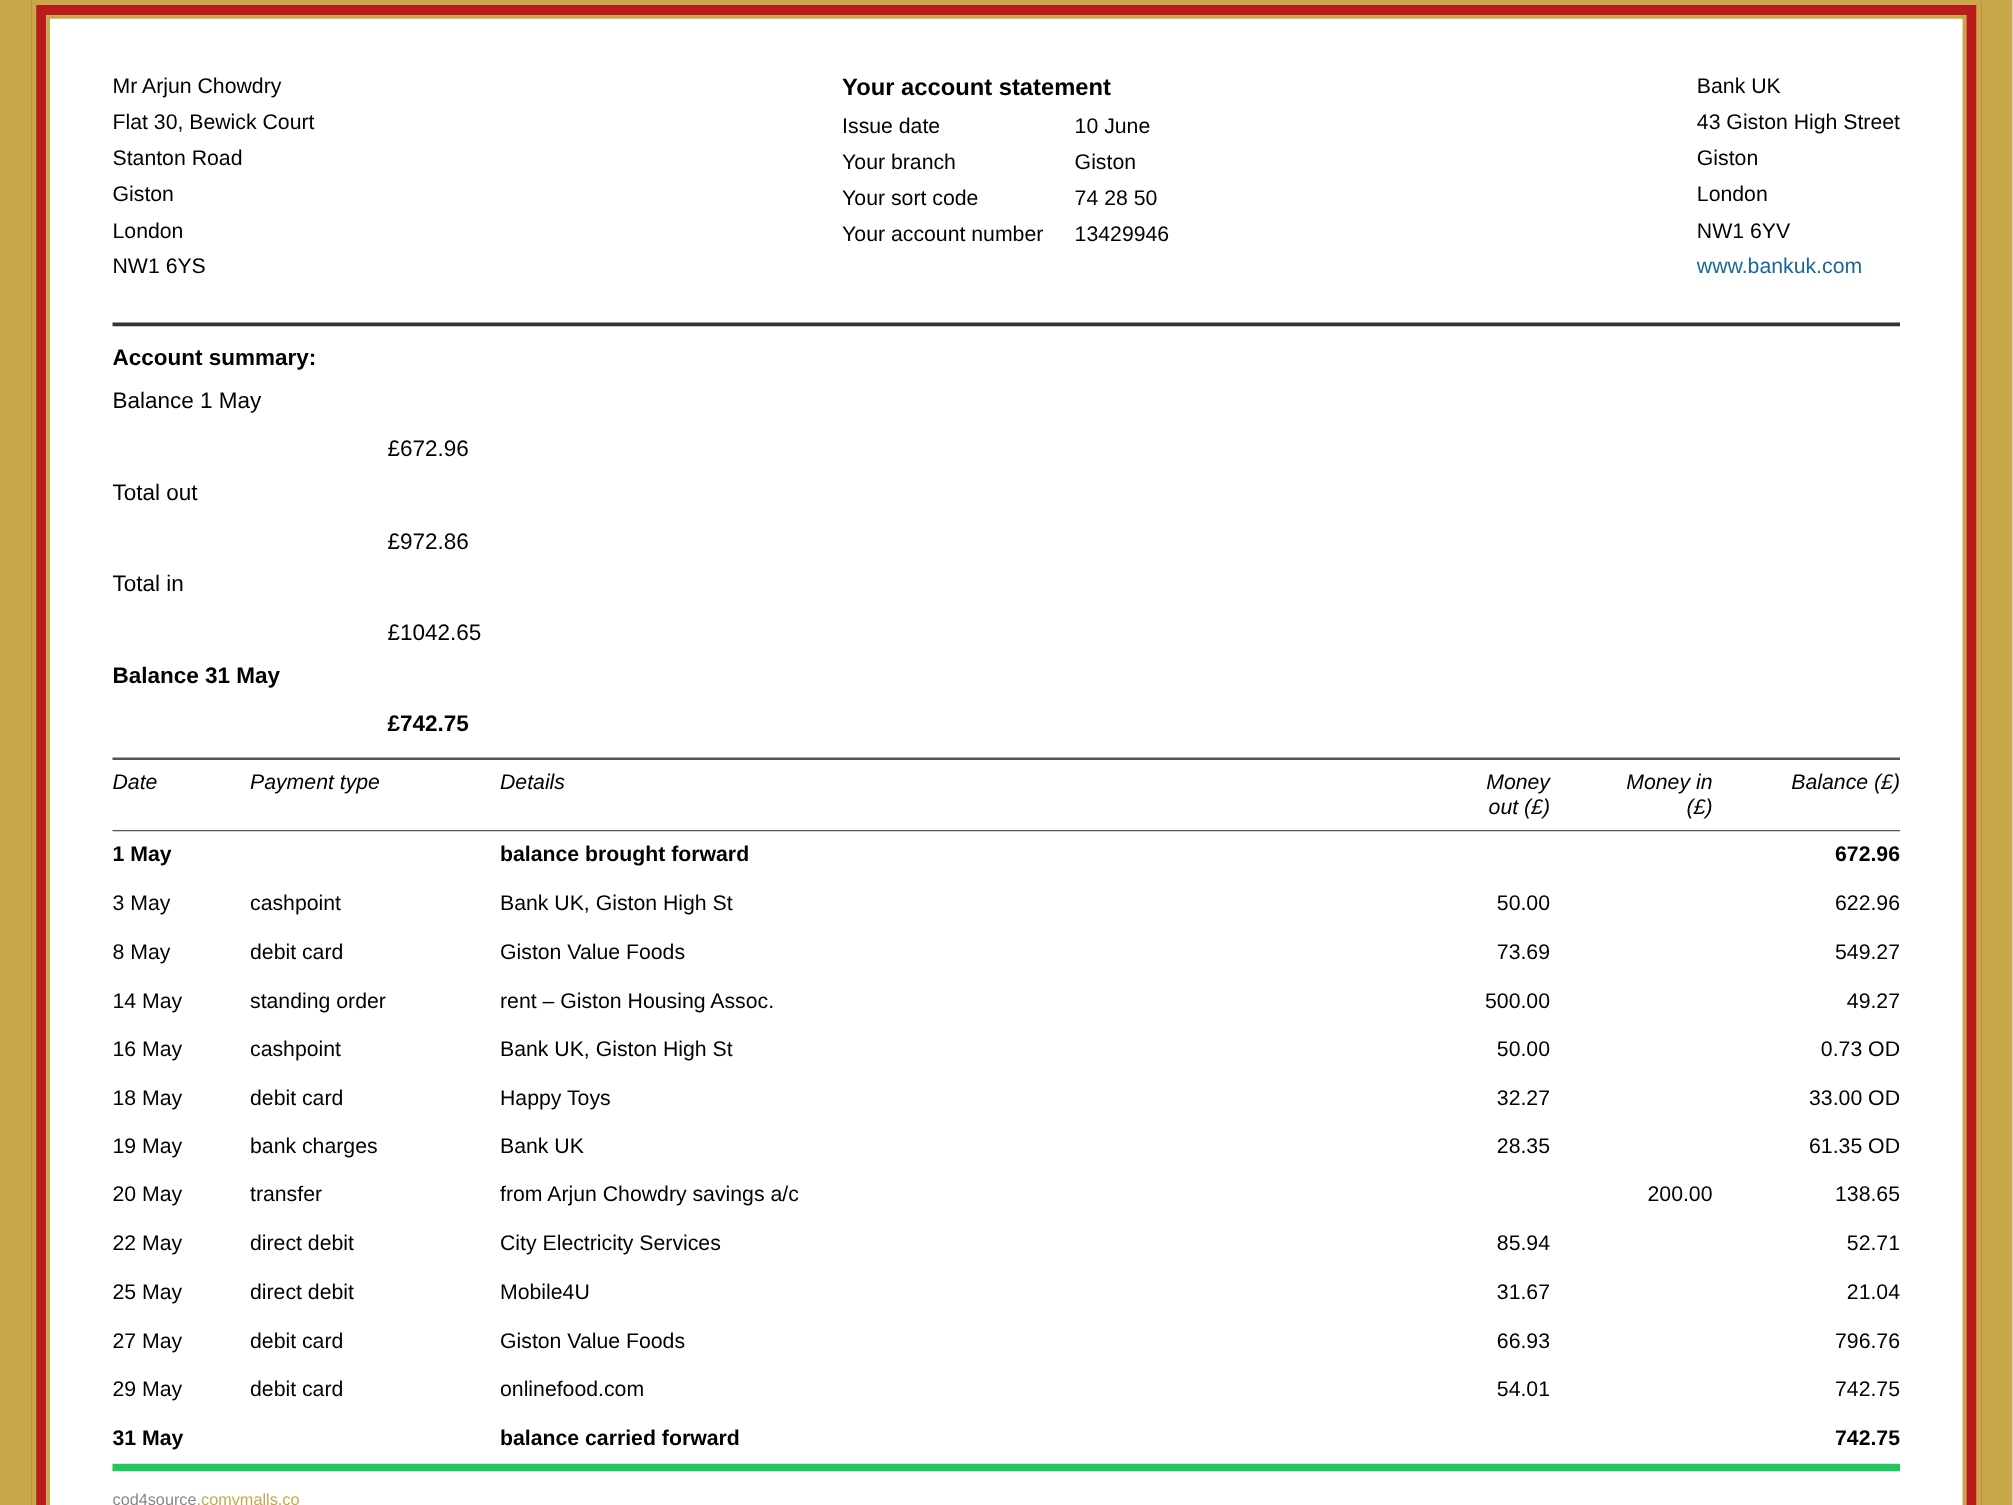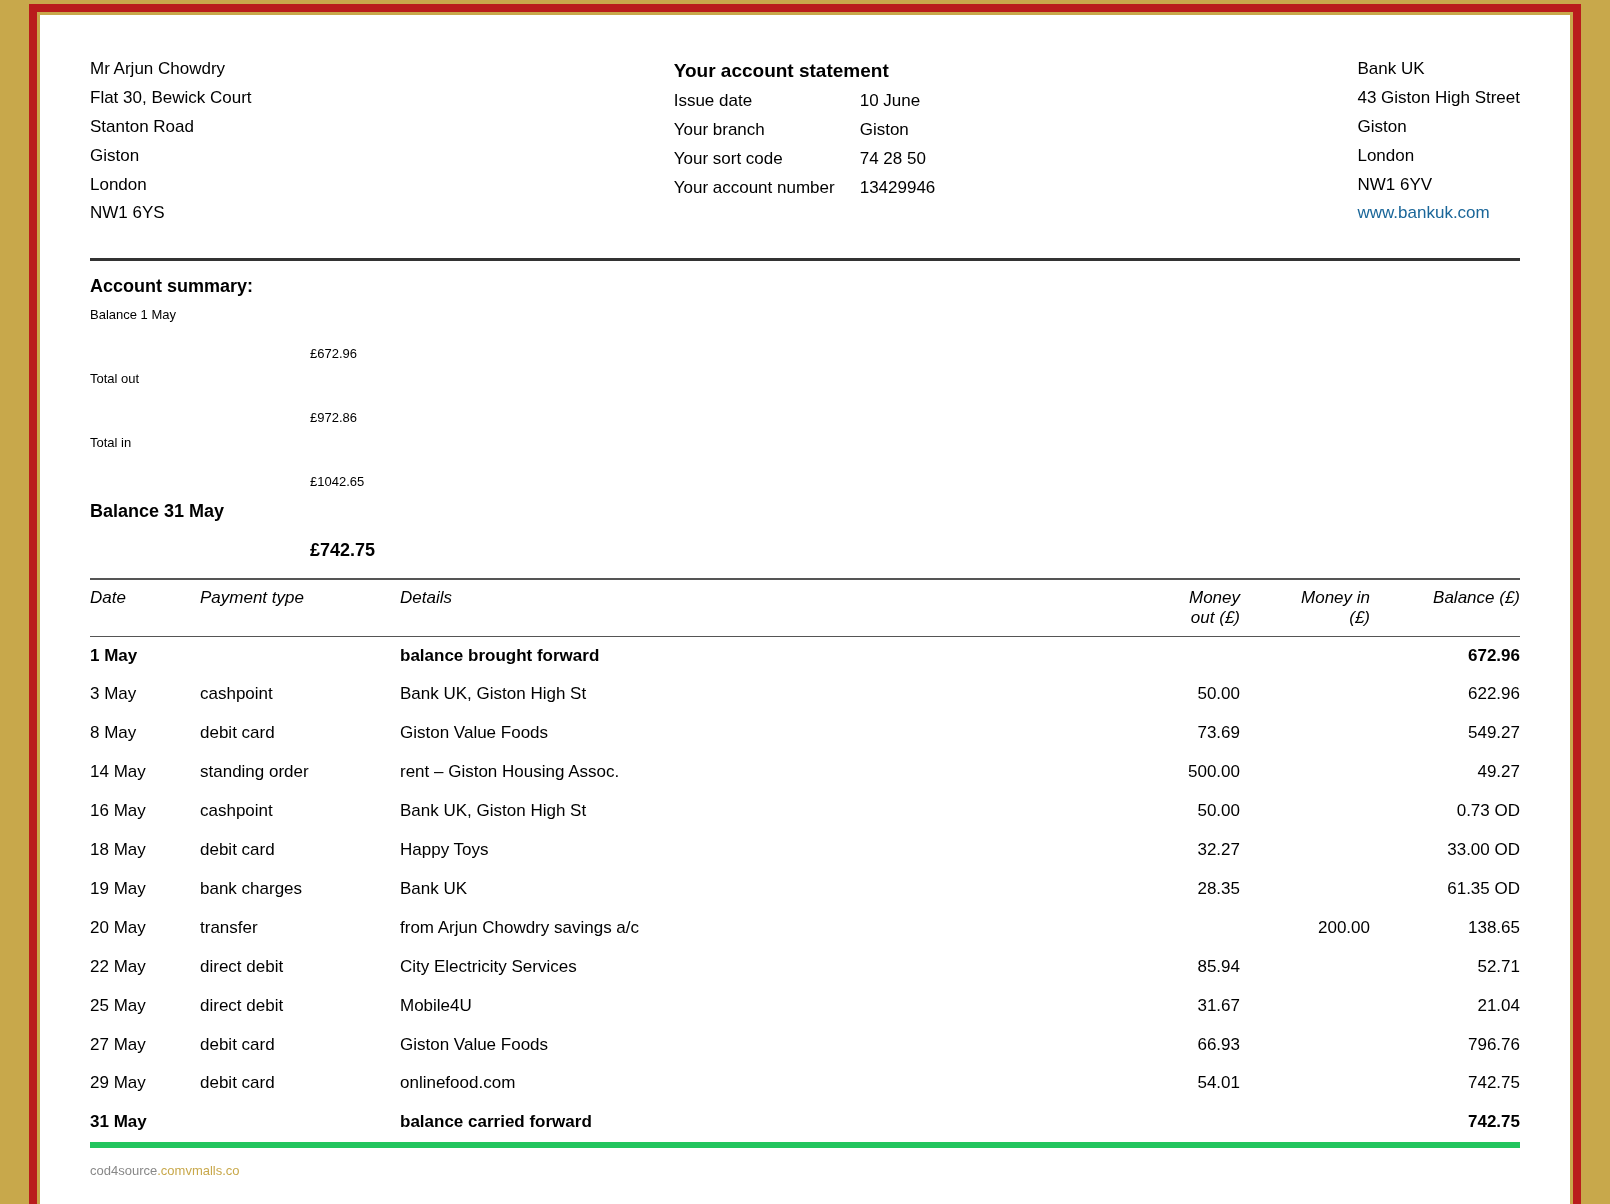--- a/index.html
+++ b/index.html
@@ -85,21 +85,21 @@
     }
 
     .summary-title {
       font-weight: bold;
       font-size: 18px;
       margin-bottom: 6px;
     }
 
     .summary-row {
       display: flex;
-      font-size: 13px;
+      font-size: 18px;
       line-height: 1.9;
     }
 
     .summary-label {
       min-width: 220px;
     }
 
     .summary-value {
       min-width: 120px;
       margin-top: 39px;

